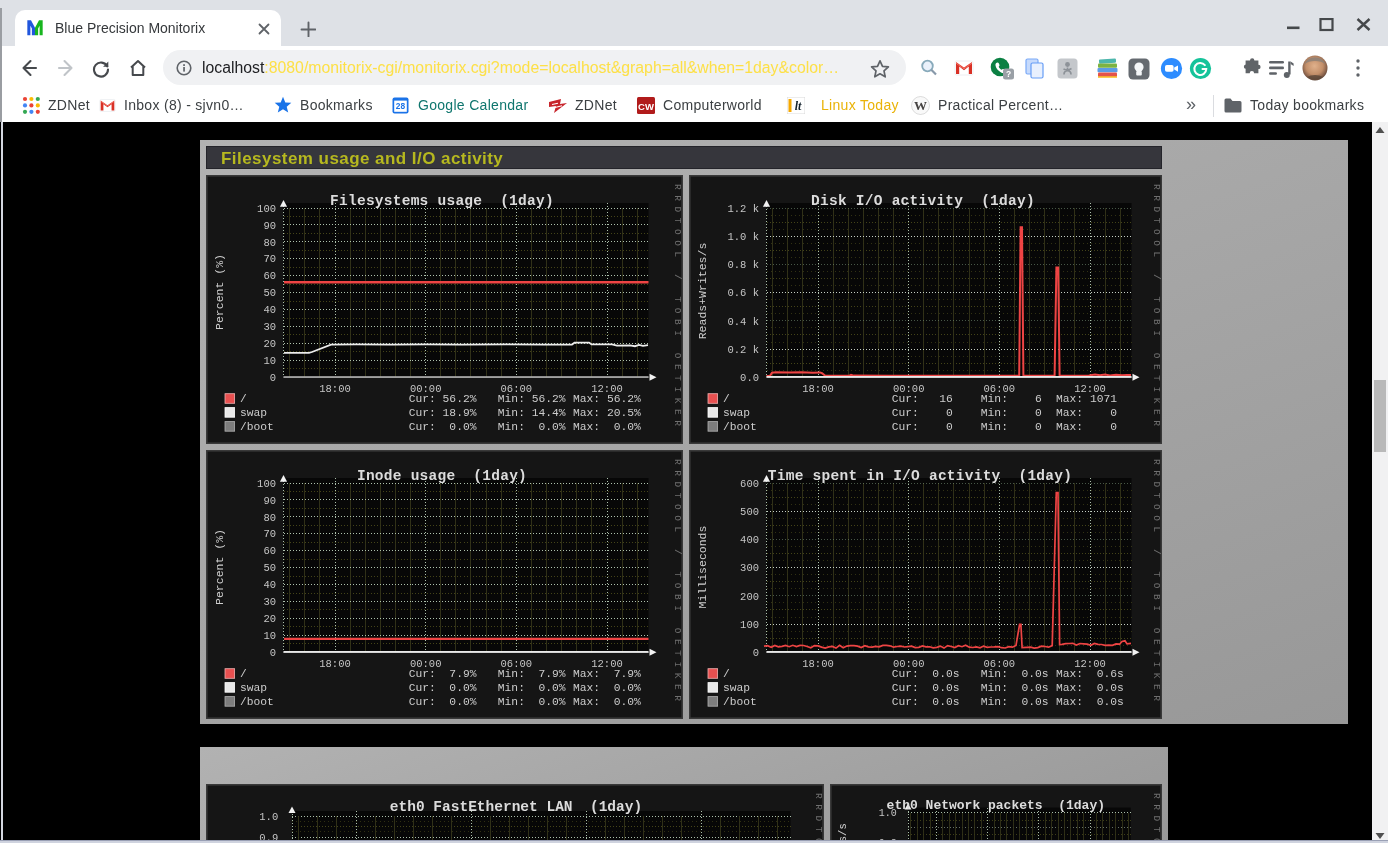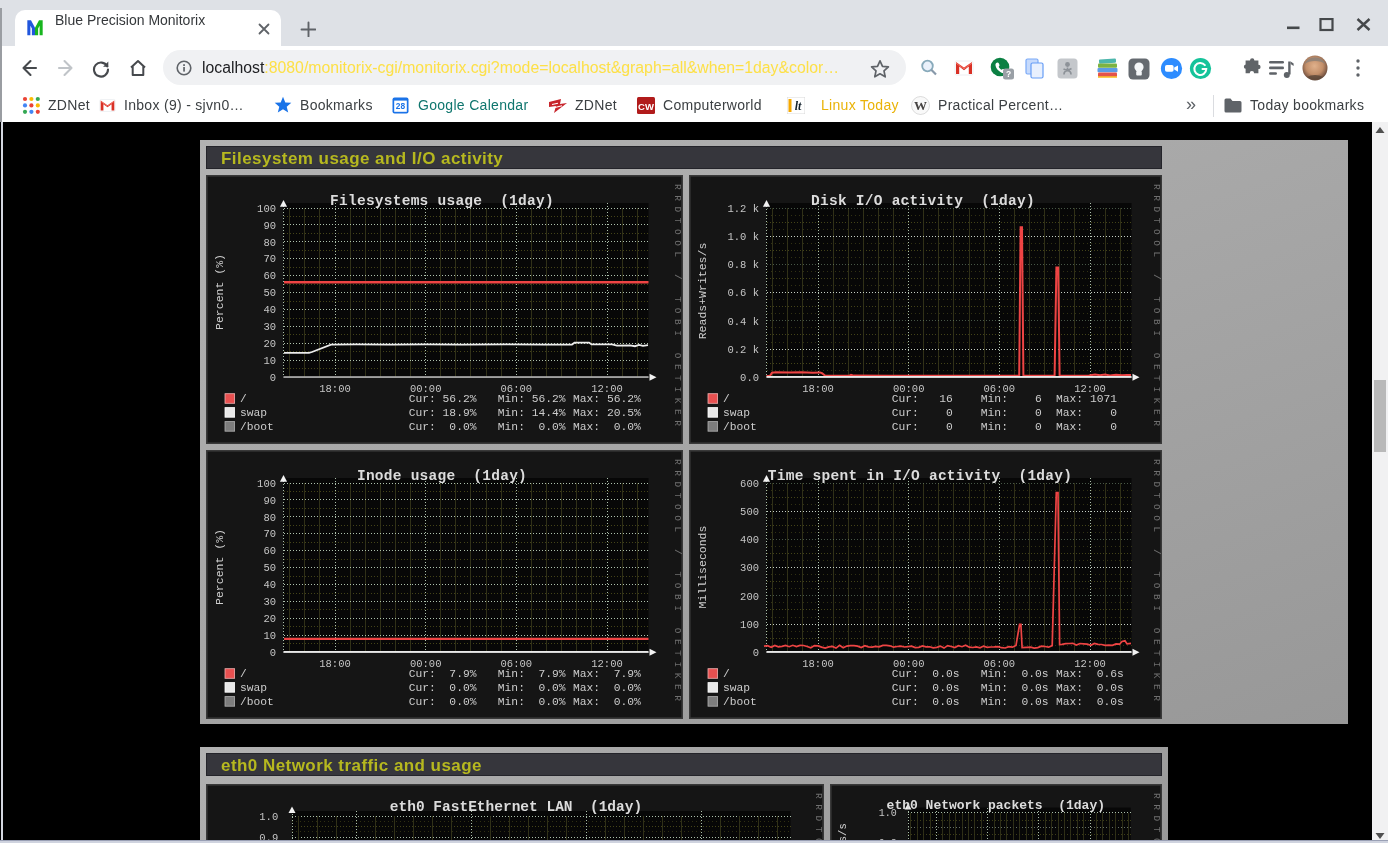--- a/index.html
+++ b/index.html
@@ -3,21 +3,21 @@
 * { margin:0; padding:0; box-sizing:border-box; }
 html,body { width:1388px; height:843px; overflow:hidden; background:#000; font-family:Liberation Sans, sans-serif; }
 .abs { position:absolute; }
 </style></head><body>
 <div class="abs" style="left:0;top:0;width:1388px;height:46px;background:#dee1e6"></div>
 <div class="abs" style="left:15px;top:10px;width:266px;height:36px;background:#fff;border-radius:10px 10px 0 0"></div>
 <svg style="position:absolute;left:26px;top:19px" width="18" height="17" viewBox="0 0 18 17" xmlns="http://www.w3.org/2000/svg">
     <path transform="scale(0.667,0.68)" d="M2 24 V2 H7.5 L13.5 13 V24 H8.8 V14 L6.6 10 V24 Z" fill="#2156dd"></path>
     <path transform="scale(0.667,0.68)" d="M25 24 V2 H19.5 L13.5 13 V24 H18.2 V14 L20.4 10 V24 Z" fill="#17b51e"></path>
   </svg>
-<div class="abs" style="left:55px;top:12px;font:14px Liberation Sans, sans-serif;color:#35383b">Blue Precision Monitorix</div>
+<div class="abs" style="left:55px;top:20px;font:14px Liberation Sans, sans-serif;color:#35383b">Blue Precision Monitorix</div>
 <svg style="position:absolute;left:257px;top:22px" width="14" height="14" viewBox="0 0 14 14" xmlns="http://www.w3.org/2000/svg">
     <path d="M2.5 2.5 L11.5 11.5 M11.5 2.5 L2.5 11.5" stroke="#5f6368" stroke-width="1.8" stroke-linecap="round"></path>
   </svg>
 <svg style="position:absolute;left:300px;top:21px" width="16" height="16" viewBox="0 0 16 16" xmlns="http://www.w3.org/2000/svg">
     <path d="M8.5 1.5 V15.5 M1.5 8.5 H15.5" stroke="#5f6368" stroke-width="1.9" stroke-linecap="round"></path>
   </svg>
 <svg style="position:absolute;left:1286px;top:25px" width="15" height="6" viewBox="0 0 15 6" xmlns="http://www.w3.org/2000/svg">
     <rect x="1" y="1.5" width="12.5" height="2.6" fill="#45484b"></rect>
   </svg>
 <svg style="position:absolute;left:1319px;top:18px" width="16" height="14" viewBox="0 0 16 14" xmlns="http://www.w3.org/2000/svg">
@@ -135,21 +135,21 @@
     <circle cx="3.0" cy="15.8" r="2.1" fill="#34a853"></circle>
     <circle cx="9.4" cy="15.8" r="2.1" fill="#4285f4"></circle>
     <circle cx="15.8" cy="15.8" r="2.1" fill="#ea4335"></circle>
   </svg>
 <div style="position:absolute;left:48px;top:97px;font:14px Liberation Sans, sans-serif;color:#3c4043;letter-spacing:0.3px">ZDNet</div>
 <svg style="position:absolute;left:99px;top:97px" width="17" height="17" viewBox="0 0 20 20" xmlns="http://www.w3.org/2000/svg">
     <rect x="1" y="3" width="18" height="14" rx="1.6" fill="#ffffff" stroke="#e8eaed" stroke-width="0.8"></rect>
     <path d="M2 5.2 V16 H5.2 V8.6 L10 12.2 L14.8 8.6 V16 H18 V5.2 L10 11 Z" fill="#d93025"></path>
     <path d="M2 5.2 L10 11 L18 5.2 L18 4 L10 9.6 L2 4 Z" fill="#ea4335"></path>
   </svg>
-<div style="position:absolute;left:124px;top:97px;font:14px Liberation Sans, sans-serif;color:#3c4043;letter-spacing:0.3px">Inbox (9) - sjvn0…</div>
+<div style="position:absolute;left:124px;top:97px;font:14px Liberation Sans, sans-serif;color:#3c4043;letter-spacing:0.3px">Inbox (8) - sjvn0…</div>
 <svg style="position:absolute;left:274px;top:96px" width="18" height="18" viewBox="0 0 18 18" xmlns="http://www.w3.org/2000/svg">
     <path d="M9 0.8 L11.3 6.4 L17.3 6.8 L12.7 10.7 L14.2 16.5 L9 13.3 L3.8 16.5 L5.3 10.7 L0.7 6.8 L6.7 6.4 Z" fill="#1a73e8"></path>
   </svg>
 <div style="position:absolute;left:300px;top:97px;font:14px Liberation Sans, sans-serif;color:#3c4043;letter-spacing:0.3px">Bookmarks</div>
 <svg style="position:absolute;left:392px;top:97px" width="17" height="17" viewBox="0 0 17 17" xmlns="http://www.w3.org/2000/svg">
     <rect x="0.5" y="0.5" width="16" height="16" rx="2" fill="#1a73e8"></rect>
     <rect x="2.2" y="3.6" width="12.6" height="11.2" fill="#fff"></rect>
     <text x="8.5" y="12.2" font-family="Liberation Sans" font-size="8.4" font-weight="bold" fill="#1a73e8" text-anchor="middle">28</text>
   </svg>
 <div style="position:absolute;left:418px;top:97px;font:14px Liberation Sans, sans-serif;color:#0f766e;letter-spacing:0.3px">Google Calendar</div>
@@ -537,23 +537,20 @@
           <text x="291.8" y="241.2" font-family="Liberation Mono, monospace" font-size="11.3" fill="#cccccc" text-anchor="start" xml:space="preserve">Min:  0.0s</text>
           <text x="367.0" y="241.2" font-family="Liberation Mono, monospace" font-size="11.3" fill="#cccccc" text-anchor="start" xml:space="preserve">Max:  0.0s</text>
           <rect x="19" y="246.6" width="9.6" height="9.6" fill="#7d7d7d" stroke="#b0b0b0" stroke-width="0.8"></rect>
           <text x="34.0" y="255.2" font-family="Liberation Mono, monospace" font-size="11.3" fill="#cccccc" text-anchor="start" xml:space="preserve">/boot</text>
           <text x="202.7" y="255.2" font-family="Liberation Mono, monospace" font-size="11.3" fill="#cccccc" text-anchor="start" xml:space="preserve">Cur:  0.0s</text>
           <text x="291.8" y="255.2" font-family="Liberation Mono, monospace" font-size="11.3" fill="#cccccc" text-anchor="start" xml:space="preserve">Min:  0.0s</text>
           <text x="367.0" y="255.2" font-family="Liberation Mono, monospace" font-size="11.3" fill="#cccccc" text-anchor="start" xml:space="preserve">Max:  0.0s</text>
         </svg></div>
     </div>
     <div class="abs" style="left:200px;top:625px;width:968px;height:96px;background:linear-gradient(160deg,#b2b2b2,#989898)">
-      <div class="abs" style="left:6px;top:6px;width:956px;height:23px;background:#36363c;border:1px solid #24242a">
-        <div style="position:absolute;left:14px;top:2px;font:bold 17px Liberation Sans, sans-serif;color:#b6b81f;letter-spacing:0.45px">eth0 Network traffic and usage</div>
-      </div>
       <div class="abs" style="left:6px;top:37px"><svg width="618" height="120" viewBox="0 0 618 120" xmlns="http://www.w3.org/2000/svg">
           <rect width="618" height="120" fill="#151515"></rect>
           <rect x="0.5" y="0.5" width="617" height="119" fill="none" stroke="#393939" stroke-width="2.2"></rect>
           <rect x="86.0" y="27.0" width="498.5" height="93.0" fill="#070707"></rect>
           <line x1="86.0" y1="32.5" x2="584.5" y2="32.5" stroke="#b4c9b4" stroke-width="1" stroke-dasharray="1 2" opacity="0.95" shape-rendering="crispEdges"></line>
           <text x="72.2" y="35.6" font-family="Liberation Mono, monospace" font-size="10.5" fill="#c6c6c6" text-anchor="end" xml:space="preserve">1.0</text>
           <line x1="86.0" y1="42.5" x2="584.5" y2="42.5" stroke="#55551e" stroke-width="1" stroke-dasharray="1 2" opacity="0.8" shape-rendering="crispEdges"></line>
           <line x1="86.0" y1="37.5" x2="584.5" y2="37.5" stroke="#55551e" stroke-width="1" stroke-dasharray="1 3" opacity="0.5" shape-rendering="crispEdges"></line>
           <line x1="86.0" y1="47.5" x2="584.5" y2="47.5" stroke="#55551e" stroke-width="1" stroke-dasharray="1 3" opacity="0.5" shape-rendering="crispEdges"></line>
           <line x1="86.0" y1="53.5" x2="584.5" y2="53.5" stroke="#b4c9b4" stroke-width="1" stroke-dasharray="1 2" opacity="0.95" shape-rendering="crispEdges"></line>

